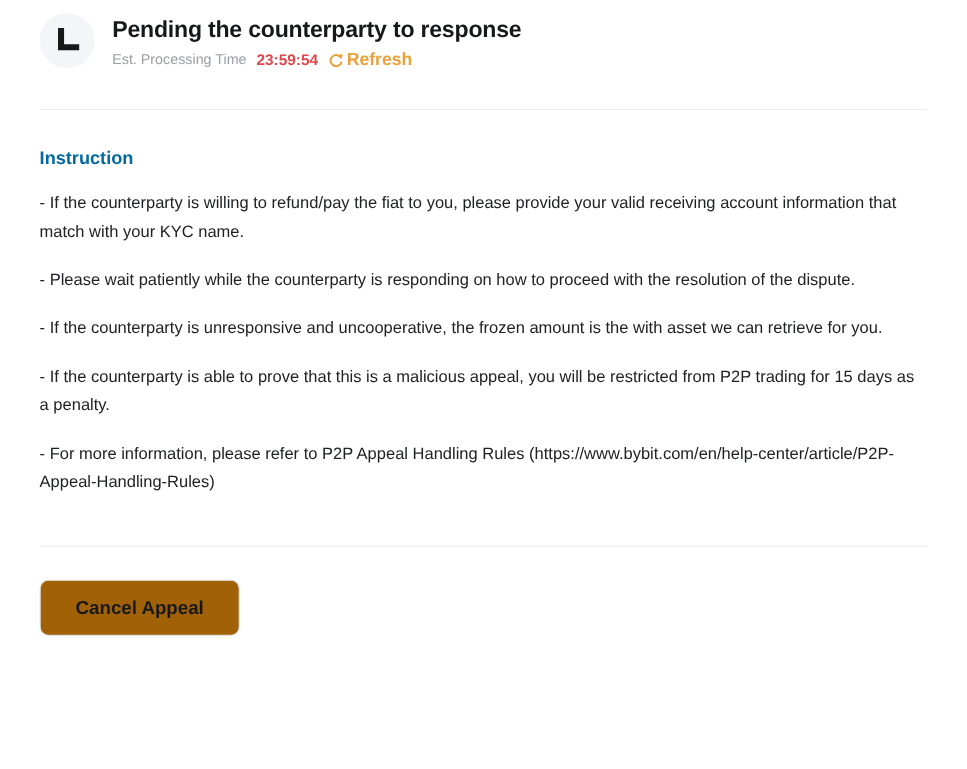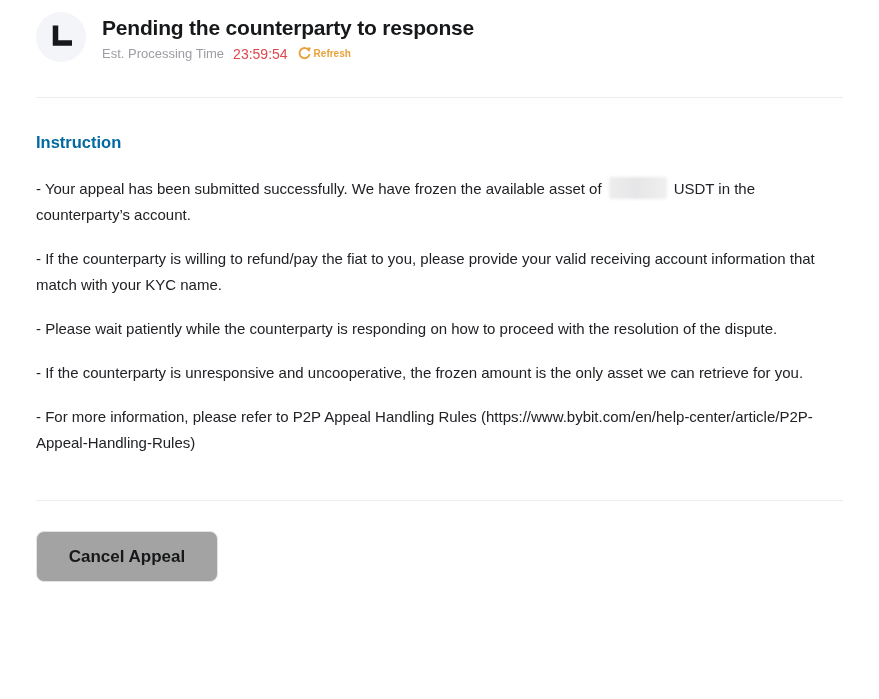--- a/index.html
+++ b/index.html
@@ -42,30 +42,30 @@
   }
   .subtitle {
     display: flex;
     align-items: flex-start;
     gap: 9px;
     font-size: 13px;
     color: #9b9da3;
   }
   .timer {
     color: var(--timer-red, #e0474d);
-    font-weight: 400;
+    font-weight: 700;
     font-size: 14px;
   }
   .refresh-btn {
     display: inline-flex;
     align-items: center;
     gap: 2px;
     color: var(--refresh-orange, #e9a13b);
     font-weight: 700;
-    font-size: 10px;
+    font-size: 16px;
     cursor: pointer;
     user-select: none;
   }
   .refresh-btn svg { display: block; }
   
   .divider {
     border: none;
     border-top: 1px solid #ececee;
     margin: 0;
   }
@@ -97,21 +97,21 @@
     filter: blur(1.5px);
   }
   
   .cancel-btn {
     display: inline-block;
     margin-top: 30px;
     min-width: 182px;
     height: 51px;
     box-sizing: border-box;
     padding: 0 30px;
-    background: #a3a3a3;
+    background: #a16207;
     border: 1px solid #e3e3e6;
     border-radius: 8px;
     font-family: "Liberation Sans", sans-serif;
     font-size: 17px;
     font-weight: 700;
     color: #17181a;
     cursor: pointer;
   }
 </style>
 </head>
@@ -140,25 +140,25 @@
         </span>
       </div>
     </div>
   </div>
 
   <hr class="divider divider-top">
 
   <section class="instruction">
     <h2 class="instruction-heading">Instruction</h2>
 
-    <p class="first"><span>- Your appeal has been submitted successfully. We have frozen the available asset of</span><span class="redacted"></span><span>USDT in the counterparty’s account.</span></p>
 
     <p>- If the counterparty is willing to refund/pay the fiat to you, please provide your valid receiving account information that match with your KYC name.</p>
     <p>- Please wait patiently while the counterparty is responding on how to proceed with the resolution of the dispute.</p>
-    <p>- If the counterparty is unresponsive and uncooperative, the frozen amount is the only asset we can retrieve for you.</p>
+    <p>- If the counterparty is unresponsive and uncooperative, the frozen amount is the with asset we can retrieve for you.</p>
+    <p>- If the counterparty is able to prove that this is a malicious appeal, you will be restricted from P2P trading for 15 days as a penalty.</p>
     <p>- For more information, please refer to P2P Appeal Handling Rules (https://www.bybit.com/en/help-center/article/P2P-Appeal-Handling-Rules)</p>
   </section>
 
   <hr class="divider divider-bottom">
 
   <button class="cancel-btn">Cancel Appeal</button>
 
 </div>
 
 </body></html>

